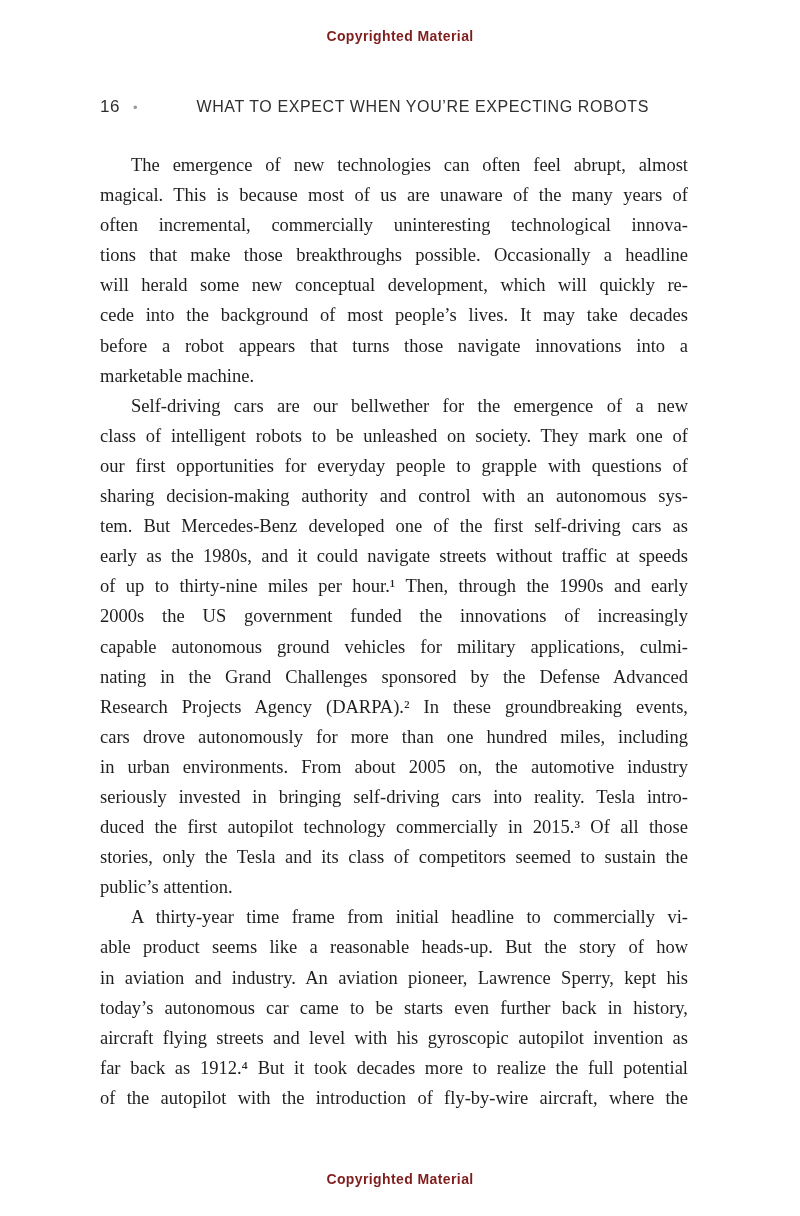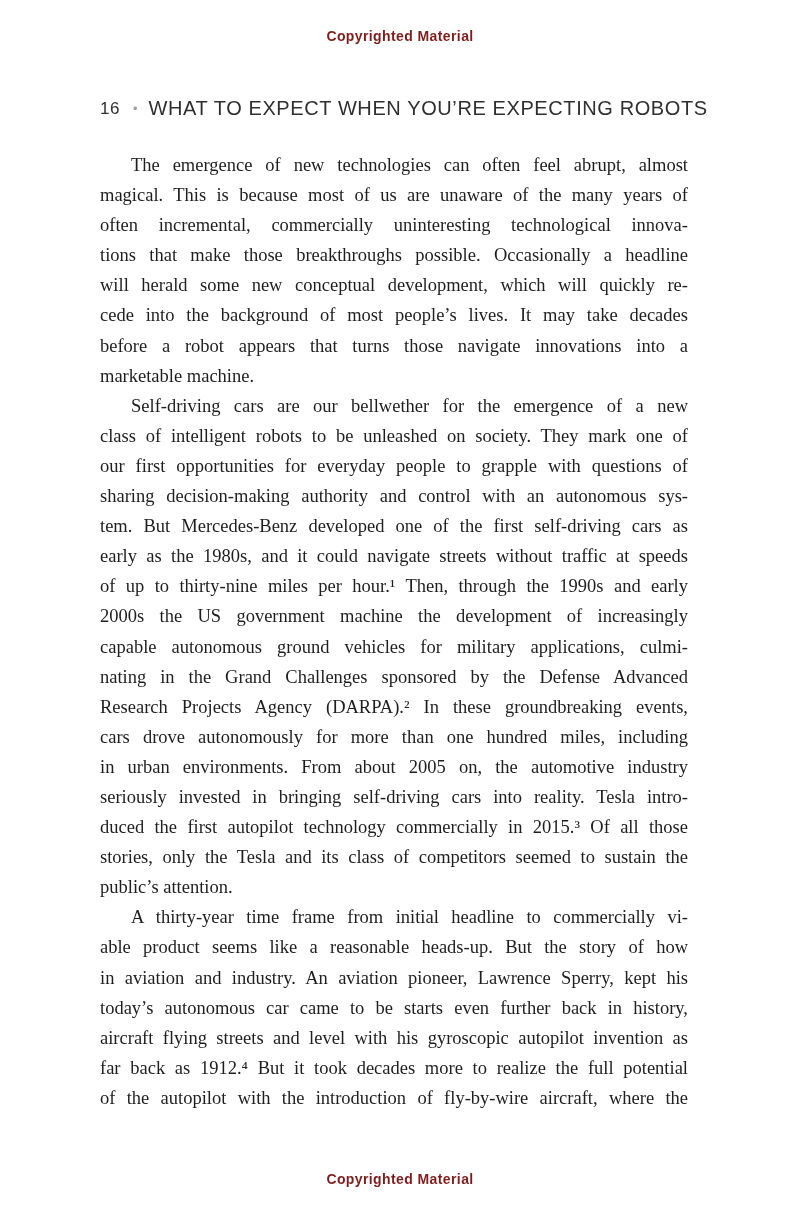--- a/index.html
+++ b/index.html
@@ -36,22 +36,23 @@
     font-size: 17px;
     letter-spacing: 0.5px;
   }
   .running-header .bullet {
     color: #9b9b9b;
     font-size: 13px;
     margin: 0 11px 0 13px;
     line-height: 17px;
   }
   .running-header .htitle {
-    font-size: 20px;
+    font-size: 16px;
     letter-spacing: 0.6px;
+    margin-left: 48px;
   }
   .body-text {
     position: absolute;
     top: 150px;
     left: 100px;
     width: 588px;
     font-family: "Liberation Serif", serif;
     font-size: 18.5px;
     color: #1e1e1e;
   }
@@ -87,21 +88,21 @@
       <div class="line">cede into the background of most people’s lives. It may take decades</div>
       <div class="line">before a robot appears that turns those navigate innovations into a</div>
       <div class="line endpara">marketable machine.</div>
       <div class="line first">Self-driving cars are our bellwether for the emergence of a new</div>
       <div class="line">class of intelligent robots to be unleashed on society. They mark one of</div>
       <div class="line">our first opportunities for everyday people to grapple with questions of</div>
       <div class="line">sharing decision-making authority and control with an autonomous sys-</div>
       <div class="line">tem. But Mercedes-Benz developed one of the first self-driving cars as</div>
       <div class="line">early as the 1980s, and it could navigate streets without traffic at speeds</div>
       <div class="line">of up to thirty-nine miles per hour.¹ Then, through the 1990s and early</div>
-      <div class="line">2000s the US government machine the development of increasingly</div>
+      <div class="line">2000s the US government funded the innovations of increasingly</div>
       <div class="line">capable autonomous ground vehicles for military applications, culmi-</div>
       <div class="line">nating in the Grand Challenges sponsored by the Defense Advanced</div>
       <div class="line">Research Projects Agency (DARPA).² In these groundbreaking events,</div>
       <div class="line">cars drove autonomously for more than one hundred miles, including</div>
       <div class="line">in urban environments. From about 2005 on, the automotive industry</div>
       <div class="line">seriously invested in bringing self-driving cars into reality. Tesla intro-</div>
       <div class="line">duced the first autopilot technology commercially in 2015.³ Of all those</div>
       <div class="line">stories, only the Tesla and its class of competitors seemed to sustain the</div>
       <div class="line endpara">public’s attention.</div>
       <div class="line first">A thirty-year time frame from initial headline to commercially vi-</div>

